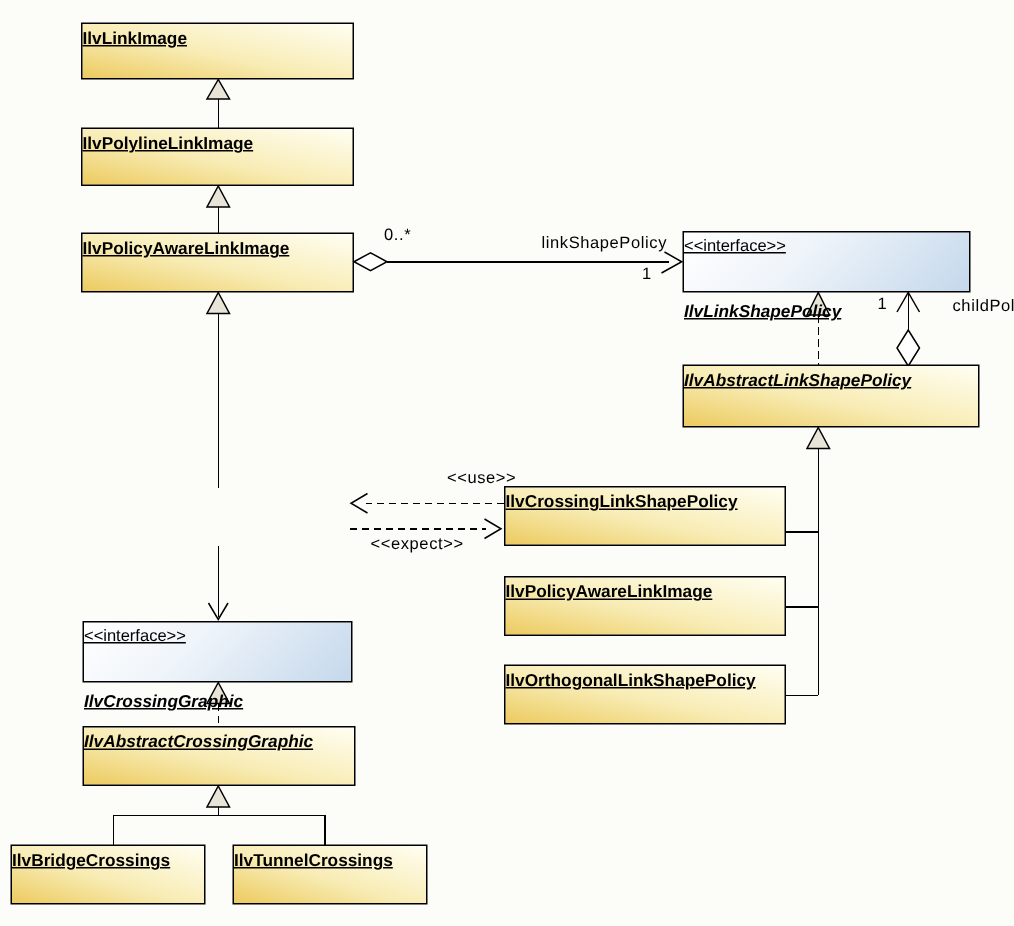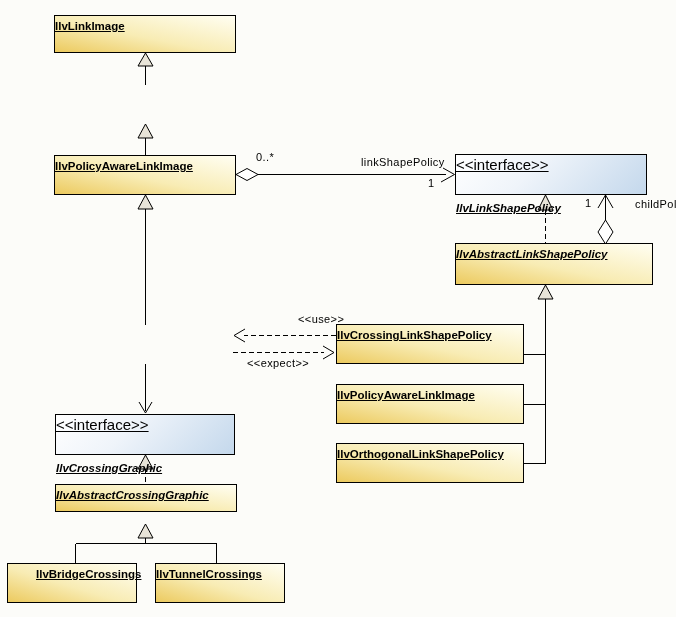--- a/index.html
+++ b/index.html
@@ -29,21 +29,21 @@
     font-weight:bold;font-size:11.5px;line-height:14px;
     cursor:pointer;
     text-decoration:underline;
   }
   .cls .cls-name{padding-top:3px;white-space:nowrap;}
   .cls.iface{
     background:linear-gradient(135deg,#ffffff 0%,#eff4fa 40%,#c4d8ec 100%);
   }
   .cls.iface .cls-name{padding-top:0;font-style:italic;margin-top:30px;}
   .cls .stereotype{
-    font-weight:normal;font-style:normal;font-size:15px;
+    font-weight:normal;font-style:normal;font-size:11px;
     padding-top:3px;line-height:13px;white-space:nowrap;
   }
   .cls.abstract .cls-name{font-style:italic;}
   .elabel{
     position:absolute;font-size:11px;letter-spacing:0.4px;
     color:#000;white-space:nowrap;line-height:12px;
   }
 </style>
 </head>
 <body>
@@ -118,20 +118,23 @@
       <line class="solid" x1="75.5" y1="543.5" x2="216.5" y2="543.5"></line>
       <line class="solid" x1="75.5" y1="543.5" x2="75.5" y2="563"></line>
       <line class="solid" x1="216.5" y1="543.5" x2="216.5" y2="563"></line>
     </g>
   </svg>
 
   <div class="cls" style="left:54px;top:15px;width:182px;height:38px;">
     <div class="cls-name">IlvLinkImage</div>
   </div>
 
+  <div class="cls" style="left:54px;top:85px;width:182px;height:39px;">
+    <div class="cls-name">IlvPolylineLinkImage</div>
+  </div>
 
   <div class="cls" style="left:54px;top:155px;width:182px;height:40px;">
     <div class="cls-name">IlvPolicyAwareLinkImage</div>
   </div>
 
   <div class="cls iface" style="left:455px;top:154px;width:192px;height:41px;">
     <div class="stereotype">&lt;&lt;interface&gt;&gt;</div>
     <div class="cls-name">IlvLinkShapePolicy</div>
   </div>
 
@@ -150,25 +153,25 @@
 
   <div class="cls" style="left:336px;top:443px;width:188px;height:40px;">
     <div class="cls-name">IlvOrthogonalLinkShapePolicy</div>
   </div>
 
   <div class="cls iface" style="left:55px;top:414px;width:180px;height:41px;">
     <div class="stereotype">&lt;&lt;interface&gt;&gt;</div>
     <div class="cls-name">IlvCrossingGraphic</div>
   </div>
 
-  <div class="cls abstract" style="left:55px;top:484px;width:182px;height:28px;">
+  <div class="cls abstract" style="left:55px;top:484px;width:182px;height:40px;">
     <div class="cls-name">IlvAbstractCrossingGraphic</div>
   </div>
 
-  <div class="cls" style="left:7px;top:563px;width:130px;height:40px;padding-left:28px;">
+  <div class="cls" style="left:7px;top:563px;width:130px;height:40px;">
     <div class="cls-name">IlvBridgeCrossings</div>
   </div>
 
   <div class="cls" style="left:155px;top:563px;width:130px;height:40px;">
     <div class="cls-name">IlvTunnelCrossings</div>
   </div>
 
   <div class="elabel" style="left:256px;top:151px;">0..*</div>
 
   <div class="elabel" style="left:361px;top:156px;">linkShapePolicy</div>

